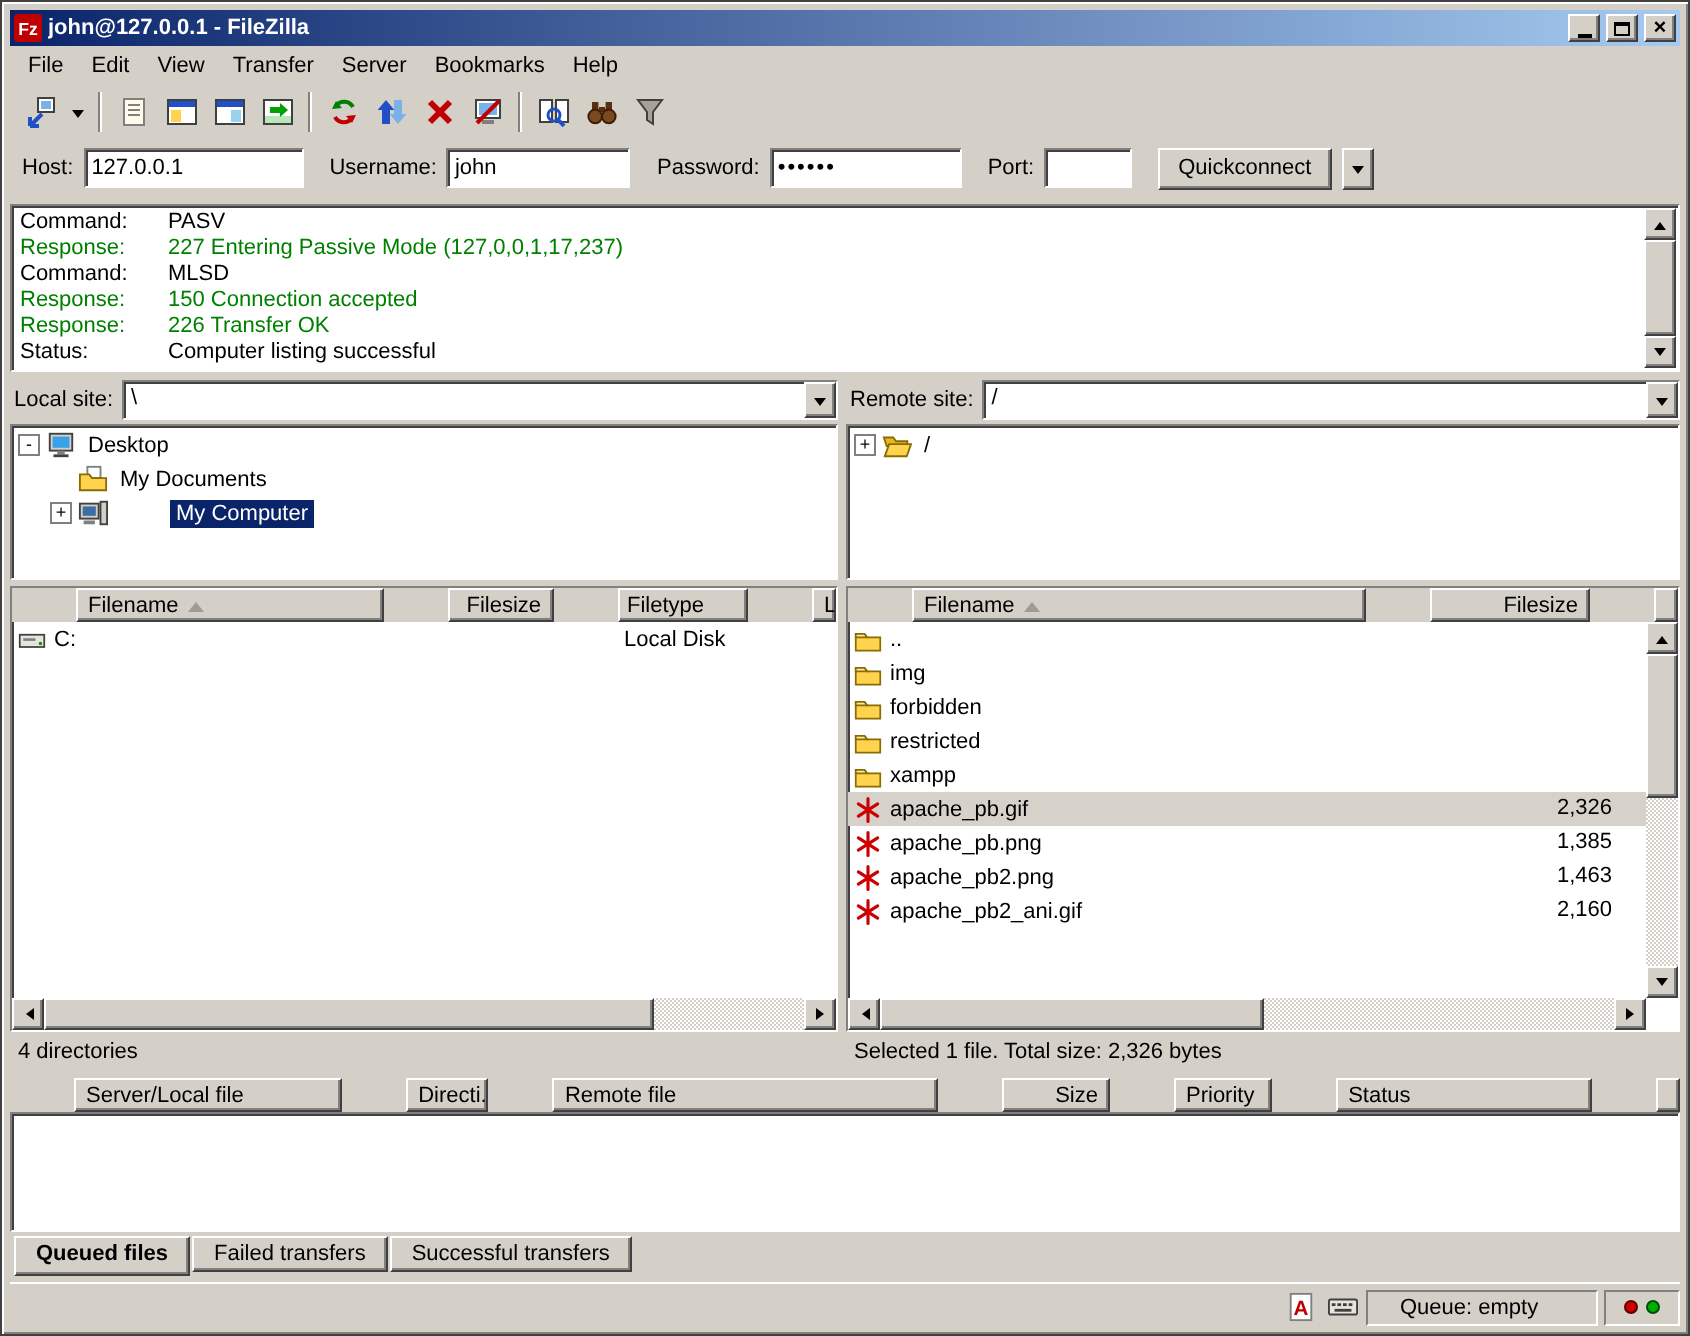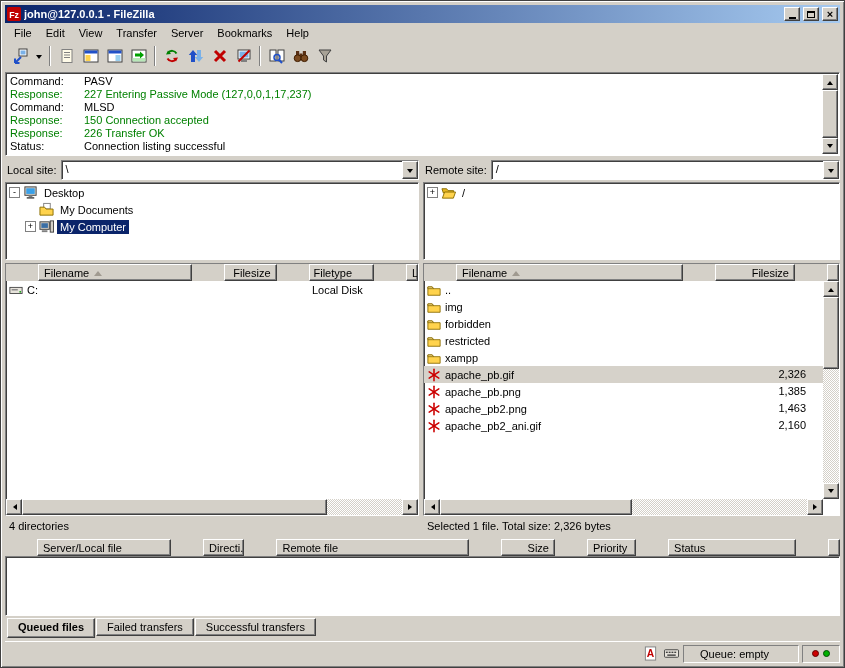--- a/index.html
+++ b/index.html
@@ -85,21 +85,21 @@
 
   .treebox { height:78px; flex:none; margin-top:2px; background:#fff; overflow:hidden;
     border:1px solid; border-color:#808080 #fff #fff #808080; box-shadow: inset 1px 1px 0 #404040; padding:1px; }
   .tree-row { height:17px; display:flex; align-items:center; white-space:nowrap; }
   .indent { width:16px; flex:none; }
   .expander { width:11px; height:11px; flex:none; margin:0 3px 0 2px; background:#fff; border:1px solid #808080;
     font-size:9px; line-height:9px; text-align:center; color:#000; }
   .exp-blank { width:16px; flex:none; }
   .tic { width:15px; height:15px; flex:none; margin-right:3px; }
   .tree-label { padding:1px 3px; }
-  .tree-label.selected { background:#0a246a; color:#fff; }
+  .tree-label.selected { background:#0a246a; color:#fff;margin-left:28px; }
 
   .listbox { flex:1; margin-top:3px; display:flex; flex-direction:column; min-height:0; background:#fff;
     border:1px solid; border-color:#808080 #fff #fff #808080; box-shadow: inset 1px 1px 0 #404040; }
   .lheader { height:17px; flex:none; display:flex; background:#d4d0c8; }
   .hcell { height:17px; padding:1px 5px; display:flex; align-items:center; white-space:nowrap; overflow:hidden;
     background:#d4d0c8; border:1px solid; border-color:#fff #404040 #404040 #fff; box-shadow: inset -1px -1px 0 #808080; margin-left: 32px; }
   .hcell.right { justify-content:flex-end; }
   .sort-asc { width:0; height:0; border:4px solid transparent; border-bottom:5px solid #a09a90; margin-left:5px; margin-bottom:3px;}
   .lbody { flex:1; position:relative; overflow:hidden; min-height:0; }
   .lrows { position:absolute; inset:0; }
@@ -355,20 +355,34 @@
           <use href="#i-find"></use>
         </svg>
       </span>
     <span class="tb-btn">
         <svg viewBox="0 0 16 16">
           <use href="#i-filter"></use>
         </svg>
       </span>
   </div>
 
+  <div class="qcbar">
+    <span>Host:</span>
+    <input class="qc-field" style="width: 110px;" value="127.0.0.1">
+    <span style="margin-left:8px">Username:</span>
+    <input class="qc-field" style="width: 92px;" value="john">
+    <span style="margin-left:8px">Password:</span>
+    <input class="qc-field" style="width: 96px; letter-spacing: 1px;" value="••••••">
+    <span style="margin-left:8px">Port:</span>
+    <input class="qc-field" style="width: 44px;" value="">
+    <span class="qc-btn raised" style="margin-left:8px">Quickconnect</span>
+    <span class="qc-dd raised">
+        <span class="arr-down"></span>
+      </span>
+  </div>
 
   <div class="logbox">
     <div class="log-line">
         <span class="log-label log-command">Command:</span>
         <span class="log-command">PASV</span>
       </div>
     <div class="log-line">
         <span class="log-label log-response">Response:</span>
         <span class="log-response">227 Entering Passive Mode (127,0,0,1,17,237)</span>
       </div>
@@ -379,21 +393,21 @@
     <div class="log-line">
         <span class="log-label log-response">Response:</span>
         <span class="log-response">150 Connection accepted</span>
       </div>
     <div class="log-line">
         <span class="log-label log-response">Response:</span>
         <span class="log-response">226 Transfer OK</span>
       </div>
     <div class="log-line">
         <span class="log-label log-status">Status:</span>
-        <span class="log-status">Connection listing successful</span>
+        <span class="log-status">Computer listing successful</span>
       </div>
     <div class="vscroll">
       <span class="sc-btn">
           <span class="tri-up"></span>
         </span>
       <span class="sc-thumb" style="flex:1"></span>
       <span class="sc-btn">
           <span class="tri-dn"></span>
         </span>
     </div>

